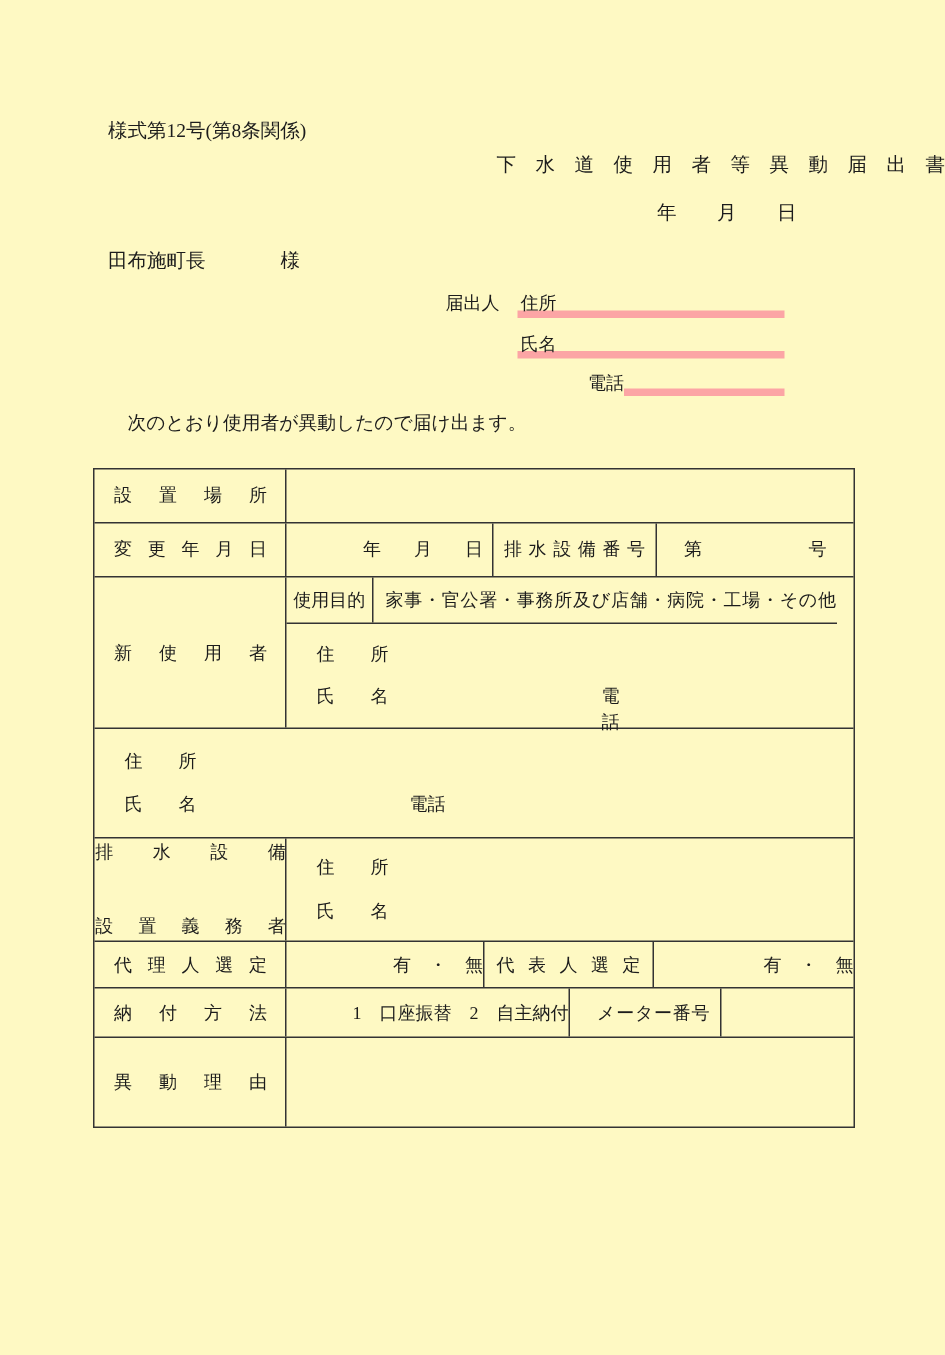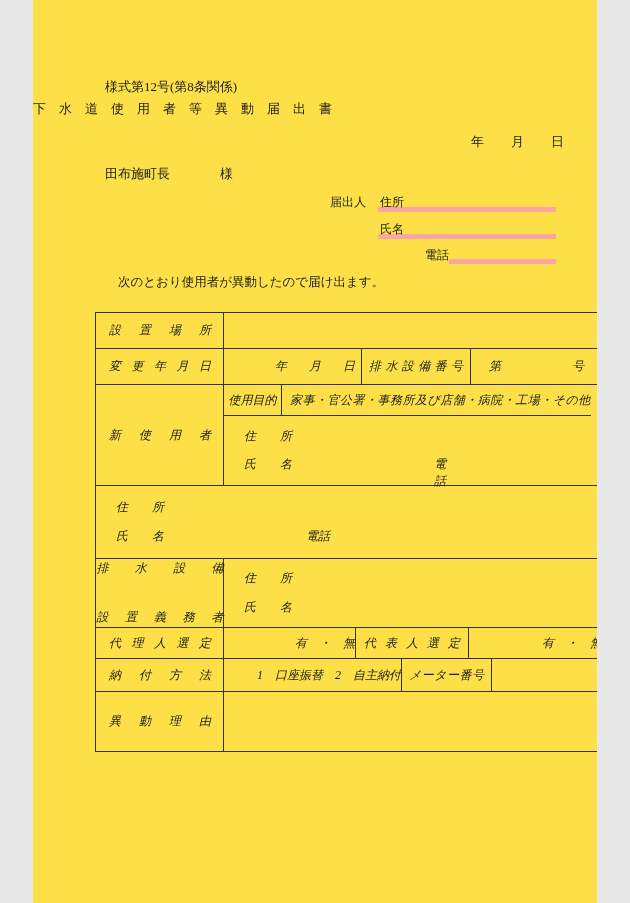--- a/index.html
+++ b/index.html
@@ -1,18 +1,18 @@
 <!DOCTYPE html>
 <html><head>
 <meta charset="utf-8">
 <style>
   html,body { margin:0; padding:0; background:#e8e8e8; }
   .page {
-    position:relative; width:564px; height:903px; margin:0 auto;
-    background:#fde047; color:#1c1c1c;
+    position:relative; width:630px; height:903px; margin:0 auto;
+    background:#fef9c3; color:#1c1c1c;
     font-family:"Liberation Serif","DejaVu Serif",serif;
     font-size:12px; line-height:1.4; overflow:hidden;
   }
   .abs { position:absolute; }
   .hdr { font-size:13px; }
   
   .j {
     width:100%;
     text-align:justify; text-align-last:justify;
     -moz-text-align-last:justify; text-justify:inter-character;
@@ -20,39 +20,39 @@
   
   .fill { border-bottom:5px solid #fca5a5; height:18px; box-sizing:border-box; }
   
   .tbl {
     position:absolute; left:62px; top:312px; width:508px; height:440px;
     border:1px solid #333; box-sizing:border-box;
     display:flex; flex-direction:column;
   }
   .row { display:flex; box-sizing:border-box; border-bottom:1px solid #333; }
   .row:last-child { border-bottom:none; }
-  .cell { box-sizing:border-box; border-right:1px solid #333; display:flex; align-items:center; position:relative;font-style:italic; }
+  .cell { box-sizing:border-box; border-right:1px solid #333; display:flex; align-items:center; position:relative; }
   .cell.last { border-right:none; }
   .lab { width:128px; }
   .lab .j { padding:0 12px 0 13px; }
   .lab2 { flex-direction:column; justify-content:space-between; }
   .lab2 .j { padding:0 12px 0 13px; line-height:1.55; }
   .lines { flex-direction:column; align-items:stretch; justify-content:space-evenly; padding-left:20px; }
   .line { position:relative; }
   .phone { position:absolute; left:190px; top:0; }
   .ctr { justify-content:flex-end; }
 </style>
 </head>
 <body>
 
 <div class="page">
 
   <div class="abs hdr" style="left:72px; top:78px;">様式第12号(第8条関係)</div>
 
-  <div class="abs hdr" style="left:0; right:0; top:101px; text-align:left;font-family:Liberation Mono, monospace;">下　水　道　使　用　者　等　異　動　届　出　書</div>
+  <div class="abs hdr" style="left:0; right:0; top:101px; text-align:right;">下　水　道　使　用　者　等　異　動　届　出　書</div>
 
   <div class="abs hdr" style="left:438px; top:133px; width:93px; display:flex; justify-content:space-between;">
     <span>年</span>
     <span>月</span>
     <span>日</span>
   </div>
 
   <div class="abs hdr" style="left:72px; top:165px; display:flex; gap:50px;">
     <span>田布施町長</span>
     <span>様</span>
@@ -156,21 +156,21 @@
         <span>有　・　無</span>
       </div>
       <div class="cell" style="width:113px;">
         <div class="j" style="padding:0 8px;">代表人選定</div>
       </div>
       <div class="cell last ctr" style="flex:1;">
         <span>有　・　無</span>
       </div>
     </div>
 
-    <div class="row" style="height:33px;">
+    <div class="row" style="height:33px;gap:11px;">
       <div class="cell lab">
         <div class="j">納付方法</div>
       </div>
       <div class="cell ctr" style="width:178px;">
         <span>1　口座振替　2　自主納付</span>
       </div>
       <div class="cell" style="width:90px;">
         <div class="j" style="padding:0 7px;">メーター番号</div>
       </div>
       <div class="cell last" style="flex:1;"></div>

